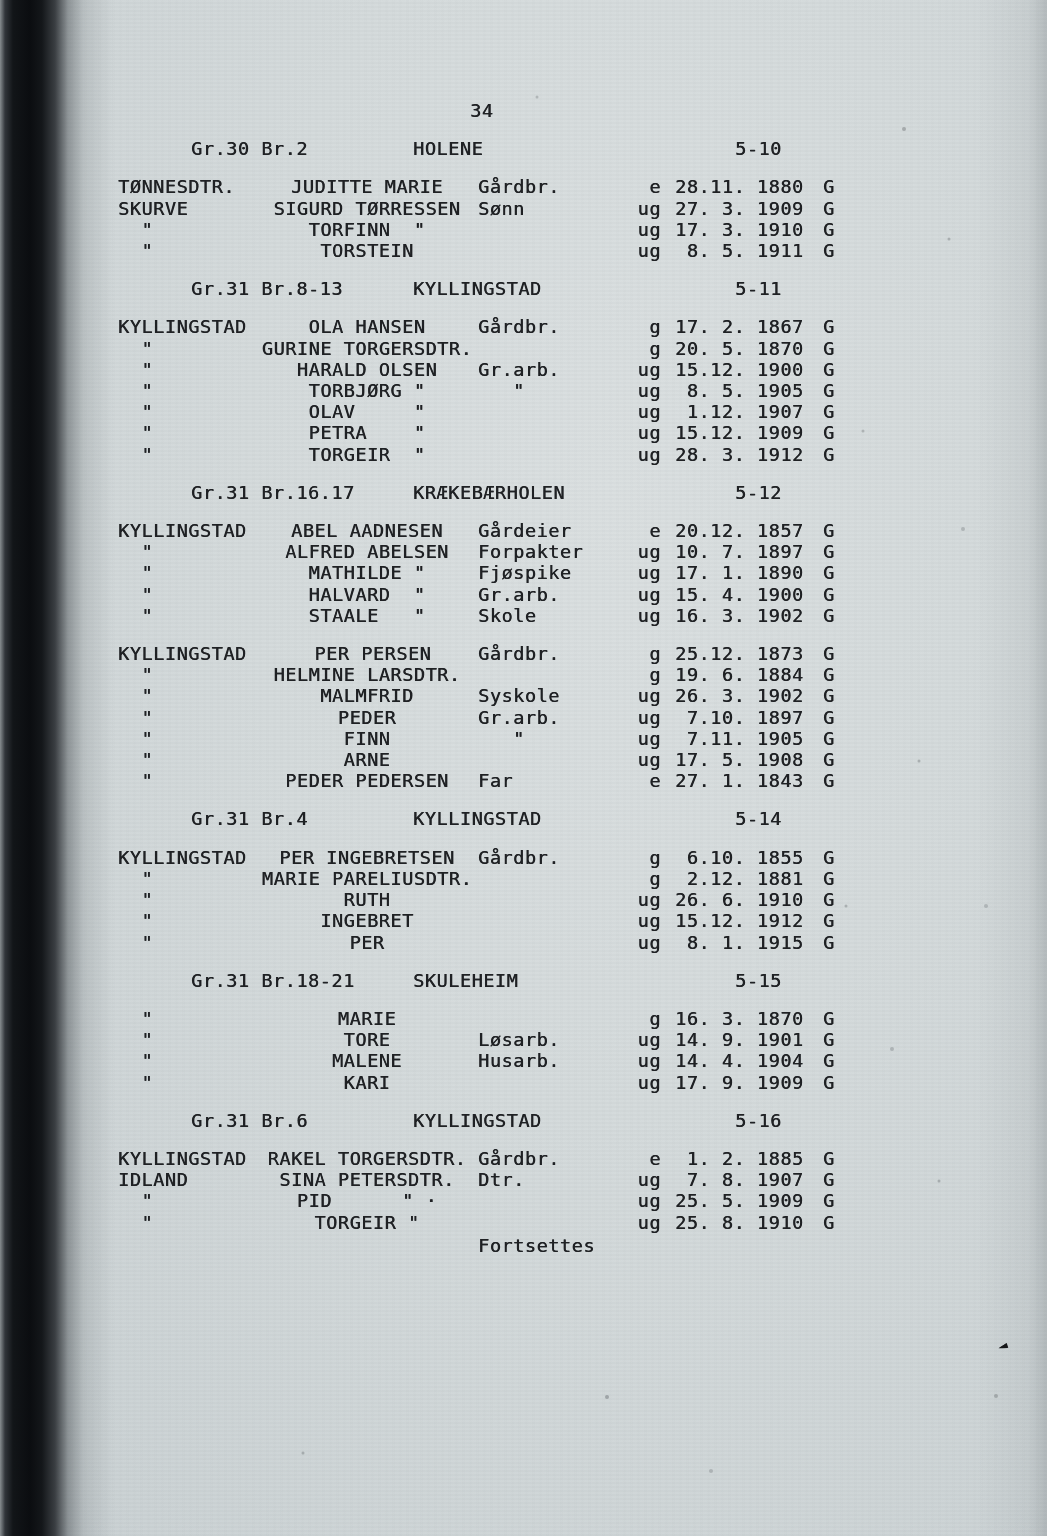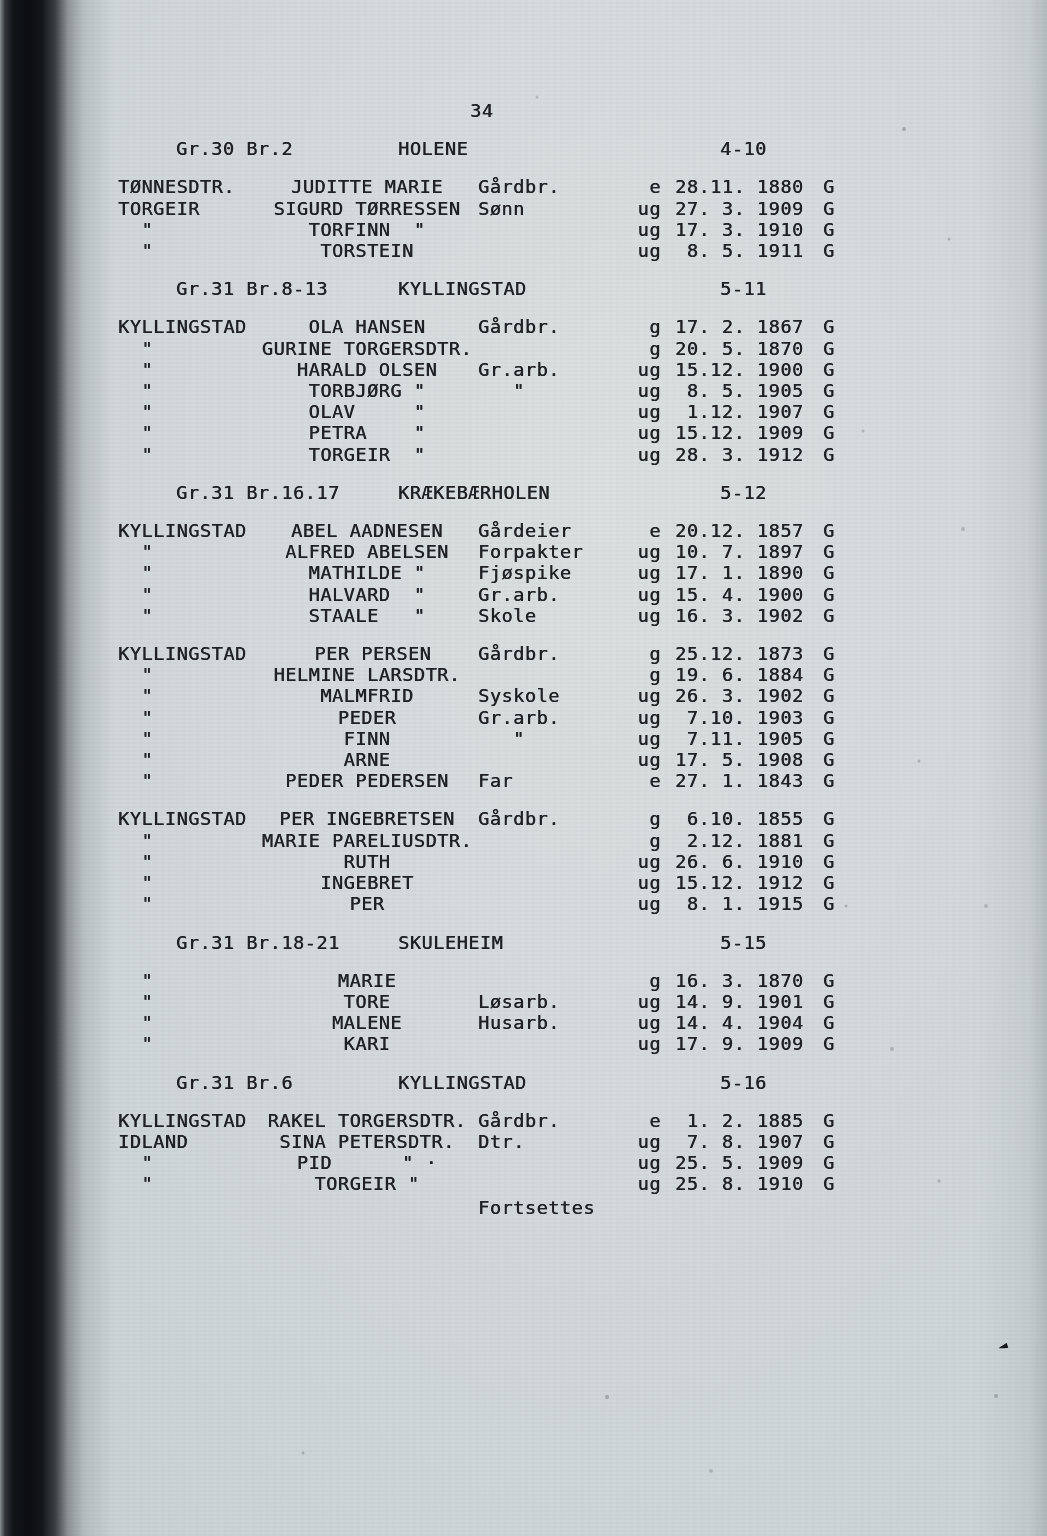--- a/index.html
+++ b/index.html
@@ -52,21 +52,21 @@
     padding:100px 0 0 118px;
     color:#1f2124;
     font-size:18.5px;
     line-height:21.2px;
     letter-spacing:0.55px;
     text-shadow:0.45px 0 0 currentColor;
   }
   .page-number { margin:0 0 12px 352px; }
   .section { margin-top:17px; }
   .section-header { margin-bottom:17px; white-space:pre; }
-  .c-gr   { display:inline-block; margin-left:58px; width:222px; white-space:pre; vertical-align:top; }
+  .c-gr   { display:inline-block; margin-left:73px; width:222px; white-space:pre; vertical-align:top; }
   .c-place{ display:inline-block; width:322px; white-space:pre; vertical-align:top; }
   .c-code { display:inline-block; white-space:pre; vertical-align:top; }
   .row { white-space:pre; }
   .c-surname { display:inline-block; width:138px; white-space:pre; vertical-align:top; }
   .c-name    { display:inline-block; width:222px; white-space:pre; vertical-align:top;text-align:center; }
   .c-occ     { display:inline-block; width:155px; white-space:pre; vertical-align:top; }
   .c-status  { display:inline-block; width:28px; text-align:right; white-space:pre; vertical-align:top; }
   .c-date    { display:inline-block; width:136px; margin-left:14px; white-space:pre; vertical-align:top; }
   .c-mark    { display:inline-block; margin-left:12px; white-space:pre; vertical-align:top; }
   .footer-note { margin:2px 0 0 360px; }
@@ -83,23 +83,23 @@
 <div class="scan">
   <div class="texture"></div>
   <div class="binding"></div>
   <div class="right-shade"></div>
   <div class="speckles"></div>
 
   <div class="content">
     <div class="page-number">34</div>
     <div id="sections">
         <div class="section">
-          <div class="section-header"><span class="c-gr">Gr.30 Br.2</span><span class="c-place">HOLENE</span><span class="c-code">4-10</span></div>
+          <div class="section-header"><span class="c-gr">Gr.30 Br.2</span><span class="c-place">HOLENE</span><span class="c-code">5-10</span></div>
           <div class="row"><span class="c-surname">TØNNESDTR.</span><span class="c-name">JUDITTE MARIE</span><span class="c-occ">Gårdbr.</span><span class="c-status">e</span><span class="c-date">28.11. 1880</span><span class="c-mark">G</span></div>
-          <div class="row"><span class="c-surname">TORGEIR</span><span class="c-name">SIGURD TØRRESSEN</span><span class="c-occ">Sønn</span><span class="c-status">ug</span><span class="c-date">27. 3. 1909</span><span class="c-mark">G</span></div>
+          <div class="row"><span class="c-surname">SKURVE</span><span class="c-name">SIGURD TØRRESSEN</span><span class="c-occ">Sønn</span><span class="c-status">ug</span><span class="c-date">27. 3. 1909</span><span class="c-mark">G</span></div>
           <div class="row"><span class="c-surname">  "</span><span class="c-name">TORFINN  "</span><span class="c-occ"></span><span class="c-status">ug</span><span class="c-date">17. 3. 1910</span><span class="c-mark">G</span></div>
           <div class="row"><span class="c-surname">  "</span><span class="c-name">TORSTEIN</span><span class="c-occ"></span><span class="c-status">ug</span><span class="c-date"> 8. 5. 1911</span><span class="c-mark">G</span></div>
         </div>
         <div class="section">
           <div class="section-header"><span class="c-gr">Gr.31 Br.8-13</span><span class="c-place">KYLLINGSTAD</span><span class="c-code">5-11</span></div>
           <div class="row"><span class="c-surname">KYLLINGSTAD</span><span class="c-name">OLA HANSEN</span><span class="c-occ">Gårdbr.</span><span class="c-status">g</span><span class="c-date">17. 2. 1867</span><span class="c-mark">G</span></div>
           <div class="row"><span class="c-surname">  "</span><span class="c-name">GURINE TORGERSDTR.</span><span class="c-occ"></span><span class="c-status">g</span><span class="c-date">20. 5. 1870</span><span class="c-mark">G</span></div>
           <div class="row"><span class="c-surname">  "</span><span class="c-name">HARALD OLSEN</span><span class="c-occ">Gr.arb.</span><span class="c-status">ug</span><span class="c-date">15.12. 1900</span><span class="c-mark">G</span></div>
           <div class="row"><span class="c-surname">  "</span><span class="c-name">TORBJØRG "</span><span class="c-occ">   "</span><span class="c-status">ug</span><span class="c-date"> 8. 5. 1905</span><span class="c-mark">G</span></div>
           <div class="row"><span class="c-surname">  "</span><span class="c-name">OLAV     "</span><span class="c-occ"></span><span class="c-status">ug</span><span class="c-date"> 1.12. 1907</span><span class="c-mark">G</span></div>
@@ -111,26 +111,27 @@
           <div class="row"><span class="c-surname">KYLLINGSTAD</span><span class="c-name">ABEL AADNESEN</span><span class="c-occ">Gårdeier</span><span class="c-status">e</span><span class="c-date">20.12. 1857</span><span class="c-mark">G</span></div>
           <div class="row"><span class="c-surname">  "</span><span class="c-name">ALFRED ABELSEN</span><span class="c-occ">Forpakter</span><span class="c-status">ug</span><span class="c-date">10. 7. 1897</span><span class="c-mark">G</span></div>
           <div class="row"><span class="c-surname">  "</span><span class="c-name">MATHILDE "</span><span class="c-occ">Fjøspike</span><span class="c-status">ug</span><span class="c-date">17. 1. 1890</span><span class="c-mark">G</span></div>
           <div class="row"><span class="c-surname">  "</span><span class="c-name">HALVARD  "</span><span class="c-occ">Gr.arb.</span><span class="c-status">ug</span><span class="c-date">15. 4. 1900</span><span class="c-mark">G</span></div>
           <div class="row"><span class="c-surname">  "</span><span class="c-name">STAALE   "</span><span class="c-occ">Skole</span><span class="c-status">ug</span><span class="c-date">16. 3. 1902</span><span class="c-mark">G</span></div>
         </div>
         <div class="section">
           <div class="row"><span class="c-surname">KYLLINGSTAD</span><span class="c-name"> PER PERSEN</span><span class="c-occ">Gårdbr.</span><span class="c-status">g</span><span class="c-date">25.12. 1873</span><span class="c-mark">G</span></div>
           <div class="row"><span class="c-surname">  "</span><span class="c-name">HELMINE LARSDTR.</span><span class="c-occ"></span><span class="c-status">g</span><span class="c-date">19. 6. 1884</span><span class="c-mark">G</span></div>
           <div class="row"><span class="c-surname">  "</span><span class="c-name">MALMFRID</span><span class="c-occ">Syskole</span><span class="c-status">ug</span><span class="c-date">26. 3. 1902</span><span class="c-mark">G</span></div>
-          <div class="row"><span class="c-surname">  "</span><span class="c-name">PEDER</span><span class="c-occ">Gr.arb.</span><span class="c-status">ug</span><span class="c-date"> 7.10. 1903</span><span class="c-mark">G</span></div>
+          <div class="row"><span class="c-surname">  "</span><span class="c-name">PEDER</span><span class="c-occ">Gr.arb.</span><span class="c-status">ug</span><span class="c-date"> 7.10. 1897</span><span class="c-mark">G</span></div>
           <div class="row"><span class="c-surname">  "</span><span class="c-name">FINN</span><span class="c-occ">   "</span><span class="c-status">ug</span><span class="c-date"> 7.11. 1905</span><span class="c-mark">G</span></div>
           <div class="row"><span class="c-surname">  "</span><span class="c-name">ARNE</span><span class="c-occ"></span><span class="c-status">ug</span><span class="c-date">17. 5. 1908</span><span class="c-mark">G</span></div>
           <div class="row"><span class="c-surname">  "</span><span class="c-name">PEDER PEDERSEN</span><span class="c-occ">Far</span><span class="c-status">e</span><span class="c-date">27. 1. 1843</span><span class="c-mark">G</span></div>
         </div>
         <div class="section">
+          <div class="section-header"><span class="c-gr">Gr.31 Br.4</span><span class="c-place">KYLLINGSTAD</span><span class="c-code">5-14</span></div>
           <div class="row"><span class="c-surname">KYLLINGSTAD</span><span class="c-name">PER INGEBRETSEN</span><span class="c-occ">Gårdbr.</span><span class="c-status">g</span><span class="c-date"> 6.10. 1855</span><span class="c-mark">G</span></div>
           <div class="row"><span class="c-surname">  "</span><span class="c-name">MARIE PARELIUSDTR.</span><span class="c-occ"></span><span class="c-status">g</span><span class="c-date"> 2.12. 1881</span><span class="c-mark">G</span></div>
           <div class="row"><span class="c-surname">  "</span><span class="c-name">RUTH</span><span class="c-occ"></span><span class="c-status">ug</span><span class="c-date">26. 6. 1910</span><span class="c-mark">G</span></div>
           <div class="row"><span class="c-surname">  "</span><span class="c-name">INGEBRET</span><span class="c-occ"></span><span class="c-status">ug</span><span class="c-date">15.12. 1912</span><span class="c-mark">G</span></div>
           <div class="row"><span class="c-surname">  "</span><span class="c-name">PER</span><span class="c-occ"></span><span class="c-status">ug</span><span class="c-date"> 8. 1. 1915</span><span class="c-mark">G</span></div>
         </div>
         <div class="section">
           <div class="section-header"><span class="c-gr">Gr.31 Br.18-21</span><span class="c-place">SKULEHEIM</span><span class="c-code">5-15</span></div>
           <div class="row"><span class="c-surname">  "</span><span class="c-name">MARIE</span><span class="c-occ"></span><span class="c-status">g</span><span class="c-date">16. 3. 1870</span><span class="c-mark">G</span></div>
           <div class="row"><span class="c-surname">  "</span><span class="c-name">TORE</span><span class="c-occ">Løsarb.</span><span class="c-status">ug</span><span class="c-date">14. 9. 1901</span><span class="c-mark">G</span></div>

